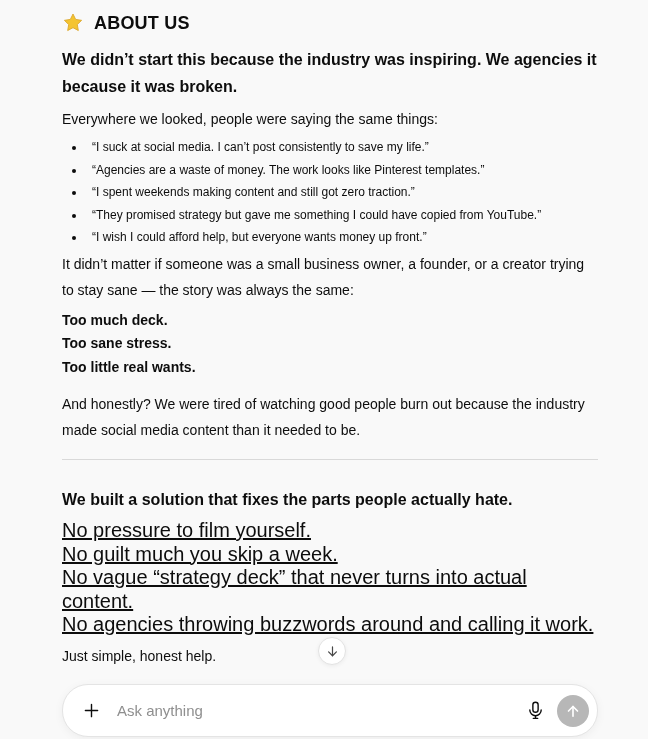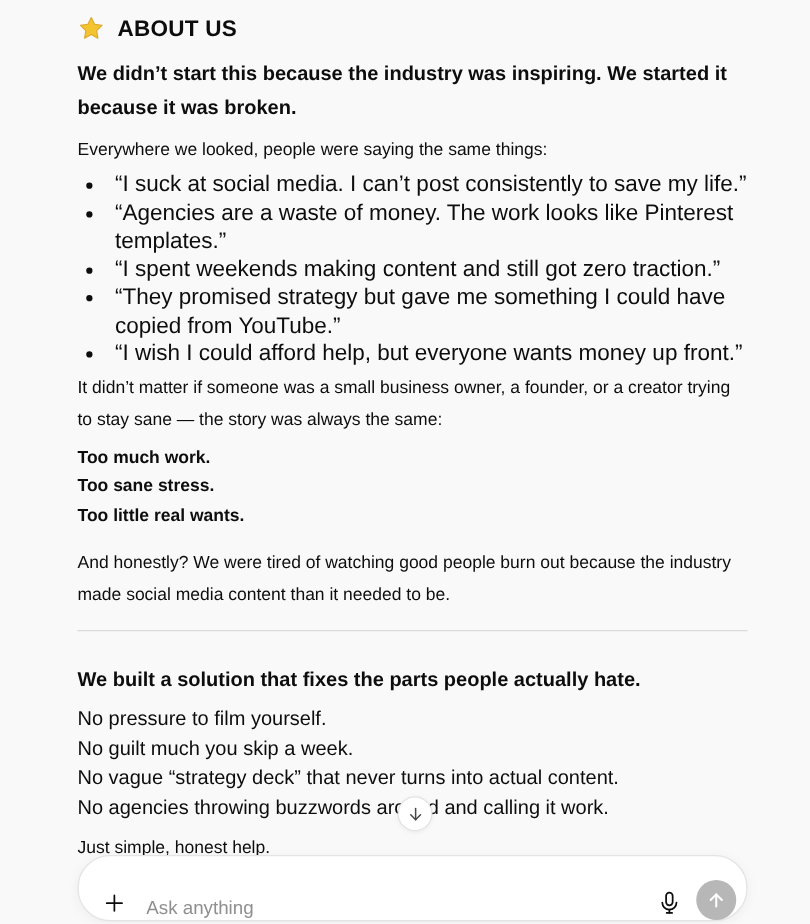--- a/index.html
+++ b/index.html
@@ -17,42 +17,42 @@
   .star-icon svg path{fill:var(--star,#f4c430);stroke:#dca92f;}
 
   .section-heading{font-size:16px;font-weight:700;line-height:27px;margin:0 0 6px;}
   .section-heading.single{margin:0 0 6px;}
 
   .body-p{font-size:14px;line-height:26px;margin:0 0 4px;}
   .body-p.story{margin:0 0 6px;}
   .body-p.honestly{margin:12px 0 10px;}
   .body-p.different{margin:0 0 10px;}
 
-  ul.quotes{margin:0 0 2px;padding:0 0 0 24px;font-size:18px;}
+  ul.quotes{margin:0 0 2px;padding:0 0 0 24px;font-size:12px;}
   ul.quotes li{line-height:22.5px;padding-left:6px;}
 
   .emphasis-block{font-size:14px;font-weight:700;line-height:23.5px;margin:6px 0 0;}
-  .no-lines{font-size:16px;line-height:23.5px;margin:0 0 6px;}
+  .no-lines{font-size:20px;line-height:23.5px;margin:0 0 6px;text-decoration:underline;}
   .closing-line{font-size:14px;line-height:26px;margin:4px 0 0;}
 
   hr.section-divider{border:none;border-top:1px solid var(--divider,#d9d9d9);margin:16px 0 26px;}
 
   
   .scroll-btn{
     position:absolute;left:318px;top:637px;width:28px;height:28px;border-radius:50%;
     background:#fff;border:1px solid #e3e3e3;box-shadow:0 1px 4px rgba(0,0,0,.06);
     display:flex;align-items:center;justify-content:center;cursor:pointer;padding:0;
   }
 
   
   .composer{
     position:absolute;left:62px;top:684px;width:536px;height:53px;box-sizing:border-box;
     background:var(--composer-bg,#ffffff);border:1px solid var(--composer-border,#e4e4e4);
     border-radius:26px;box-shadow:0 2px 10px rgba(0,0,0,.05);
-    display:flex;align-items:flex-end;padding:0 8px 0 14px;
+    display:flex;align-items:center;padding:0 8px 0 14px;
   }
   .icon-btn{background:transparent;border:none;padding:0;display:flex;align-items:center;
     justify-content:center;cursor:pointer;width:28px;height:28px;}
   .ask-input{flex:1;border:none;outline:none;background:transparent;font-size:15px;
     color:var(--text,#0d0d0d);margin-left:10px;font-family:inherit;min-width:0;}
   .ask-input::placeholder{color:var(--muted,#8f8f8f);}
   .send-btn{
     width:32px;height:32px;border-radius:50%;background:var(--send-bg,#b7b7b7);
     border:none;display:flex;align-items:center;justify-content:center;cursor:pointer;margin-left:8px;flex:none;
   }
@@ -65,36 +65,36 @@
 
     <div class="about-header">
       <span class="star-icon">
         <svg viewBox="0 0 24 24" width="22" height="22" aria-hidden="true">
           <path d="M12 2.2l2.9 5.9 6.5 1-4.7 4.6 1.1 6.5L12 17.1l-5.8 3.1 1.1-6.5-4.7-4.6 6.5-1z" stroke-width="1" stroke-linejoin="round"></path>
         </svg>
       </span>
       <span class="about-title">ABOUT US</span>
     </div>
 
-    <h2 class="section-heading">We didn’t start this because the industry was inspiring. We started it because it was broken.</h2>
+    <h2 class="section-heading">We didn’t start this because the industry was inspiring. We agencies it because it was broken.</h2>
 
     <p class="body-p">Everywhere we looked, people were saying the same things:</p>
 
     <ul class="quotes">
       <li>“I suck at social media. I can’t post consistently to save my life.”</li>
       <li>“Agencies are a waste of money. The work looks like Pinterest templates.”</li>
       <li>“I spent weekends making content and still got zero traction.”</li>
       <li>“They promised strategy but gave me something I could have copied from YouTube.”</li>
       <li>“I wish I could afford help, but everyone wants money up front.”</li>
     </ul>
 
     <p class="body-p story">It didn’t matter if someone was a small business owner, a founder, or a creator trying to stay sane — the story was always the same:</p>
 
     <div class="emphasis-block">
-      <div>Too much work.</div>
+      <div>Too much deck.</div>
       <div>Too sane stress.</div>
       <div>Too little real wants.</div>
     </div>
 
     <p class="body-p honestly">And honestly? We were tired of watching good people burn out because the industry made social media content than it needed to be.</p>
 
 
     <hr class="section-divider">
 
     <h2 class="section-heading single">We built a solution that fixes the parts people actually hate.</h2>

